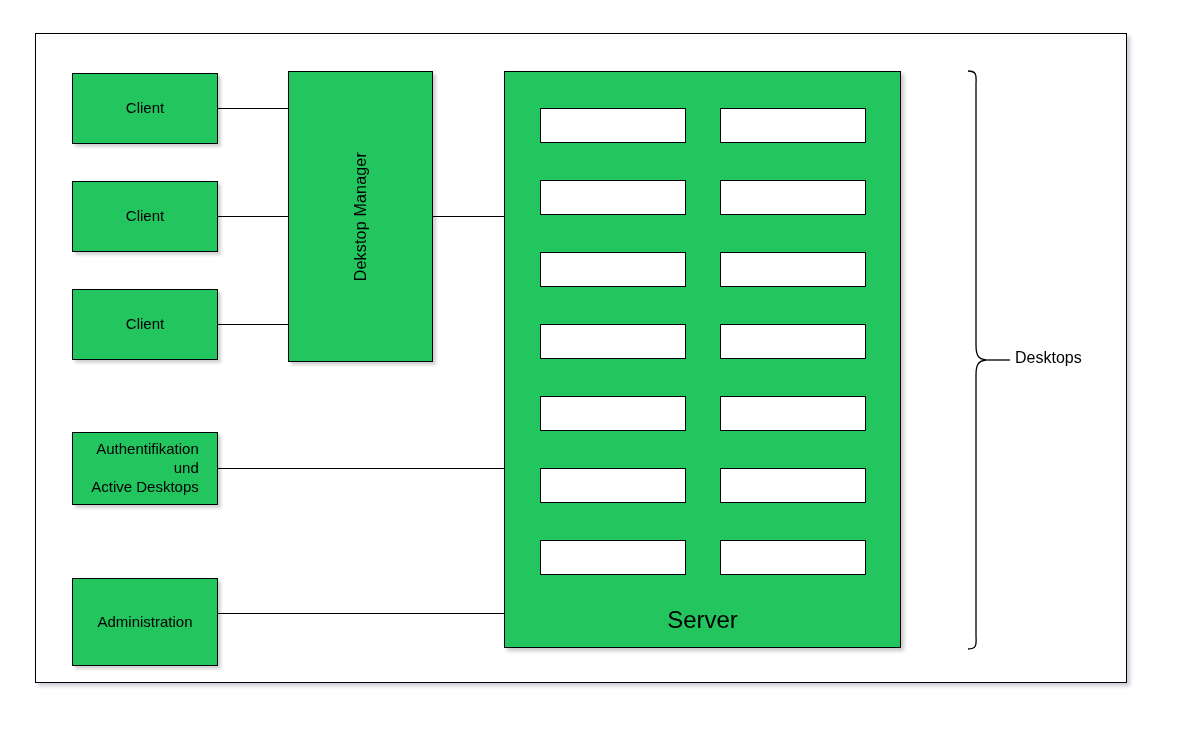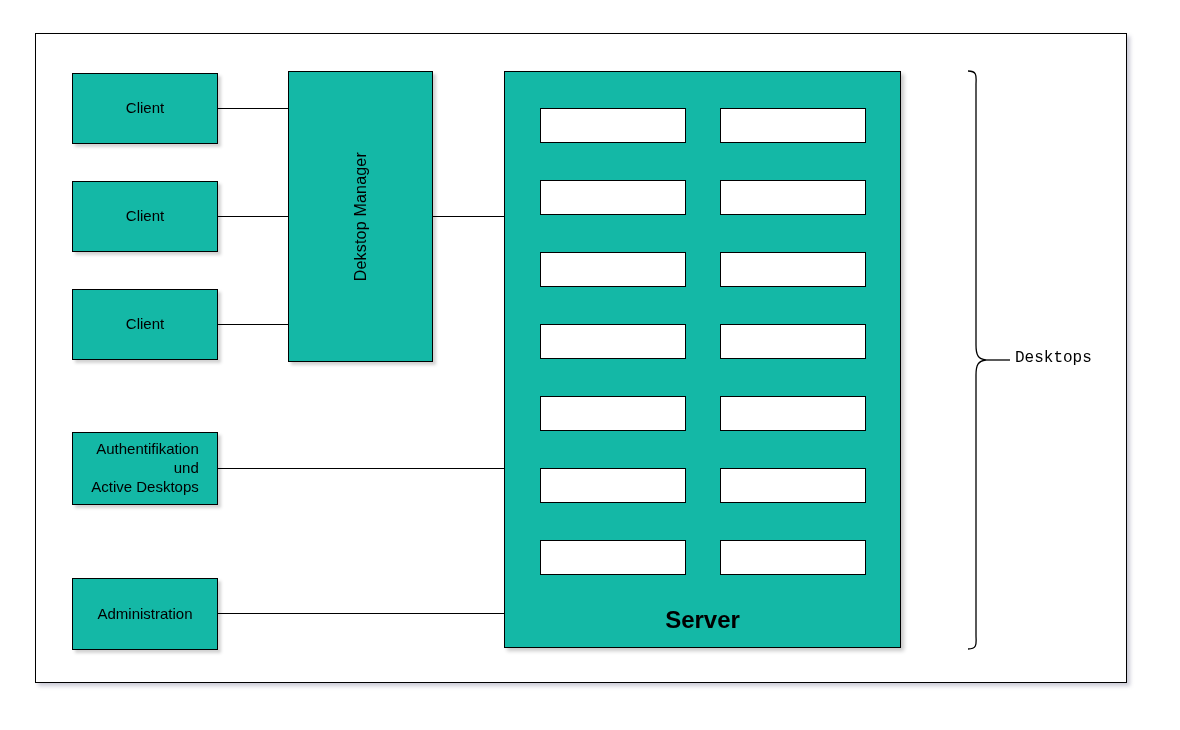--- a/index.html
+++ b/index.html
@@ -17,21 +17,21 @@
     width: 1180px;
     height: 730px;
     background: #ffffff;
     overflow: hidden;
   }
 
   
   .node {
     position: absolute;
     box-sizing: border-box;
-    background: #14b8a6;
+    background: #22c55e;
     border: 1px solid #000000;
     box-shadow: 3px 3px 3px rgba(0,0,0,0.18);
     display: flex;
     align-items: center;
     justify-content: center;
     text-align: center;
     color: #000000;
     font-size: 15px;
     line-height: 1.25;
   }
@@ -79,33 +79,32 @@
     top: 432px;
     width: 146px;
     height: 73px;
     font-size: 15px;
     text-align: right;
   }
   #admin-box {
     left: 72px;
     top: 578px;
     width: 146px;
-    height: 72px;
+    height: 88px;
     font-size: 15px;
   }
 
   
   #server-box {
     left: 504px;
     top: 71px;
     width: 397px;
     height: 577px;
     display: block;
     box-shadow: 3px 3px 4px rgba(0,0,0,0.22);
-    font-weight: bold;
   }
   #server-label {
     position: absolute;
     left: 0;
     right: 0;
     bottom: 12px;
     text-align: center;
     font-size: 24px;
     color: #000000;
   }
@@ -136,21 +135,20 @@
     height: 600px;
     overflow: visible;
   }
   #desktops-label {
     position: absolute;
     left: 1015px;
     top: 349px;
     font-size: 16px;
     color: #000000;
     white-space: nowrap;
-    font-family: Liberation Mono, monospace;
   }
 </style>
 </head>
 <body>
 
 <div id="canvas">
 
   <div id="outer-frame"></div>
 
   <div class="conn" style="left:217px; top:108px; width:72px;"></div>

